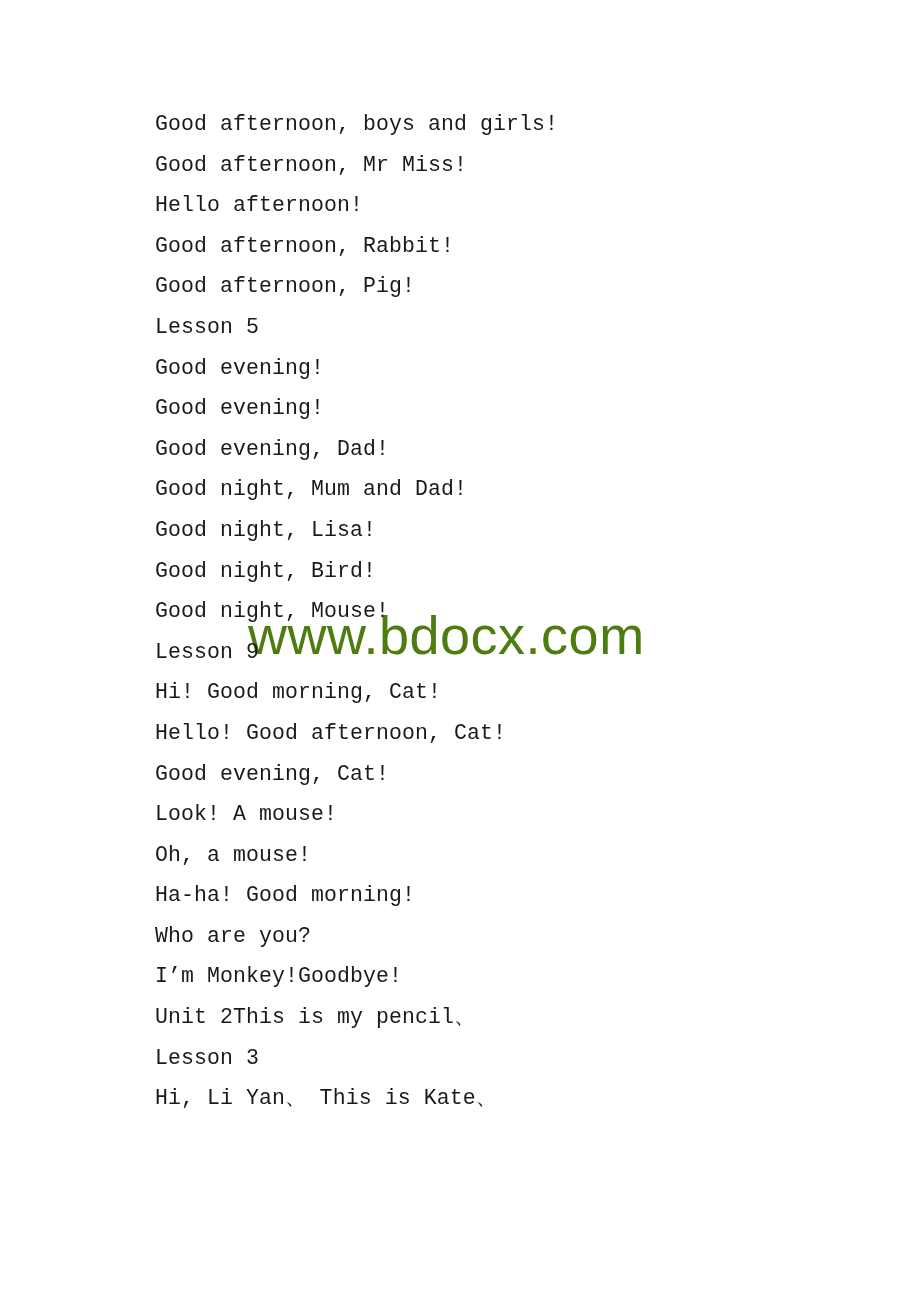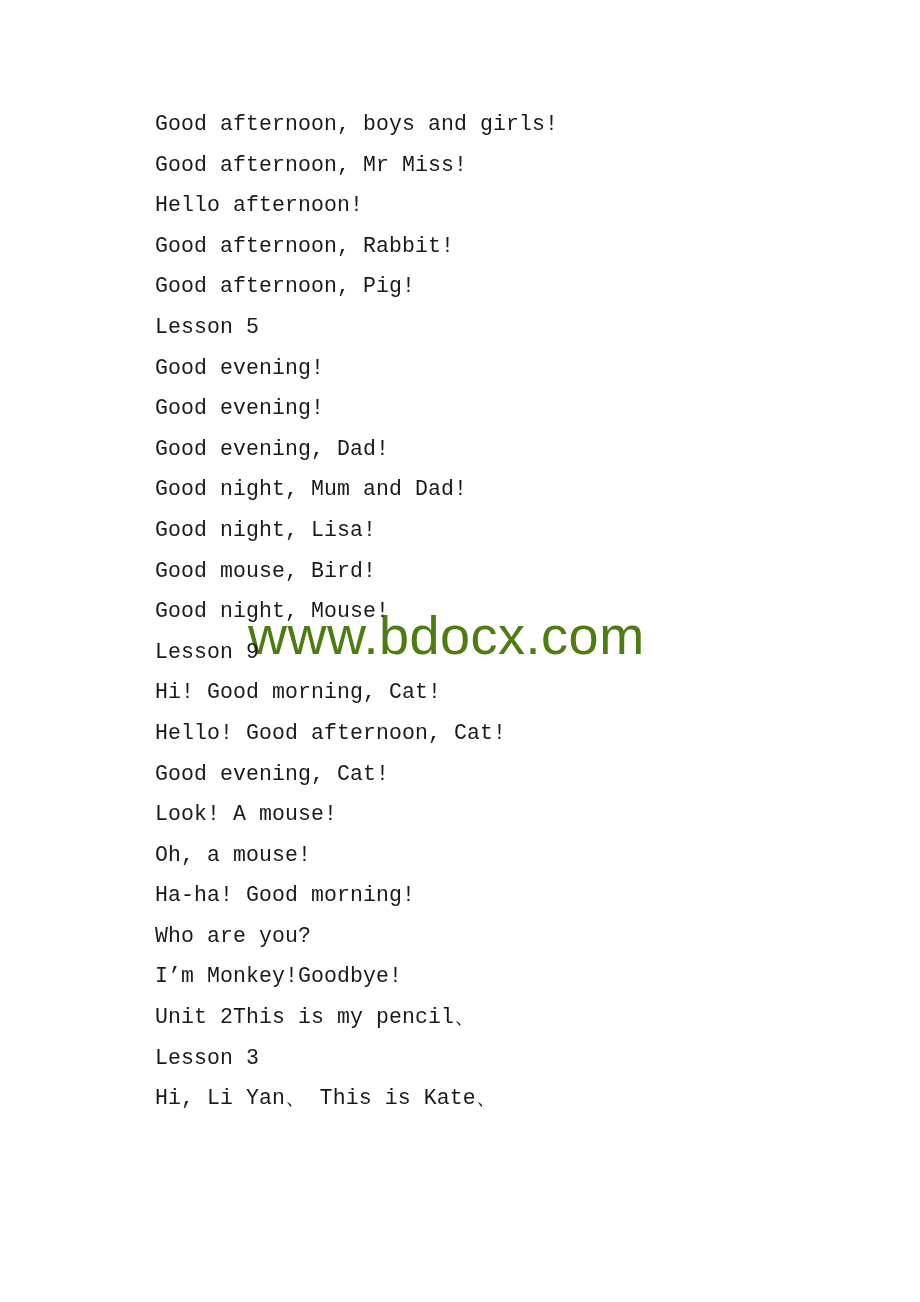--- a/index.html
+++ b/index.html
@@ -72,21 +72,21 @@
       <div class="doc-line">Good afternoon, Mr Miss!</div>
       <div class="doc-line">Hello afternoon!</div>
       <div class="doc-line">Good afternoon, Rabbit!</div>
       <div class="doc-line">Good afternoon, Pig!</div>
       <div class="doc-line">Lesson 5</div>
       <div class="doc-line">Good evening!</div>
       <div class="doc-line">Good evening!</div>
       <div class="doc-line">Good evening, Dad!</div>
       <div class="doc-line">Good night, Mum and Dad!</div>
       <div class="doc-line">Good night, Lisa!</div>
-      <div class="doc-line">Good mouse, Bird!</div>
+      <div class="doc-line">Good night, Bird!</div>
       <div class="doc-line">Good night, Mouse!</div>
       <div class="doc-line">Lesson 9</div>
       <div class="doc-line">Hi! Good morning, Cat!</div>
       <div class="doc-line">Hello! Good afternoon, Cat!</div>
       <div class="doc-line">Good evening, Cat!</div>
       <div class="doc-line">Look! A mouse!</div>
       <div class="doc-line">Oh, a mouse!</div>
       <div class="doc-line">Ha-ha! Good morning!</div>
       <div class="doc-line">Who are you?</div>
       <div class="doc-line">I’m Monkey!Goodbye!</div>

